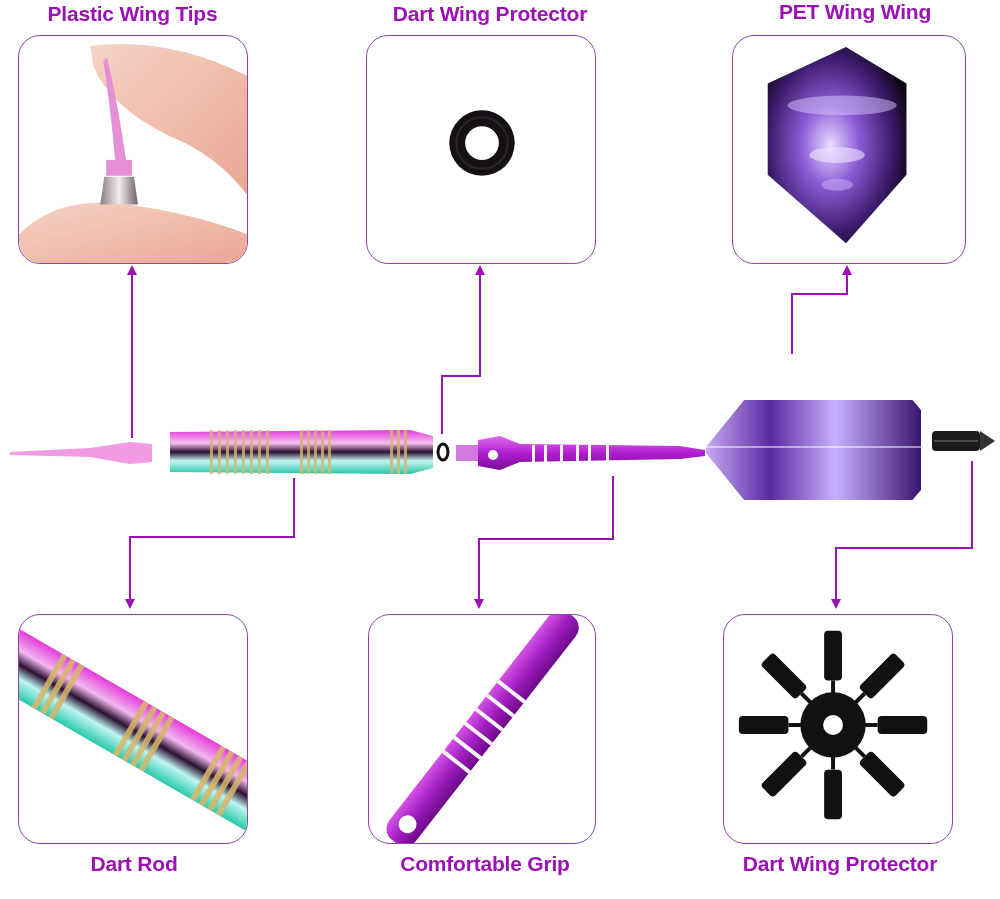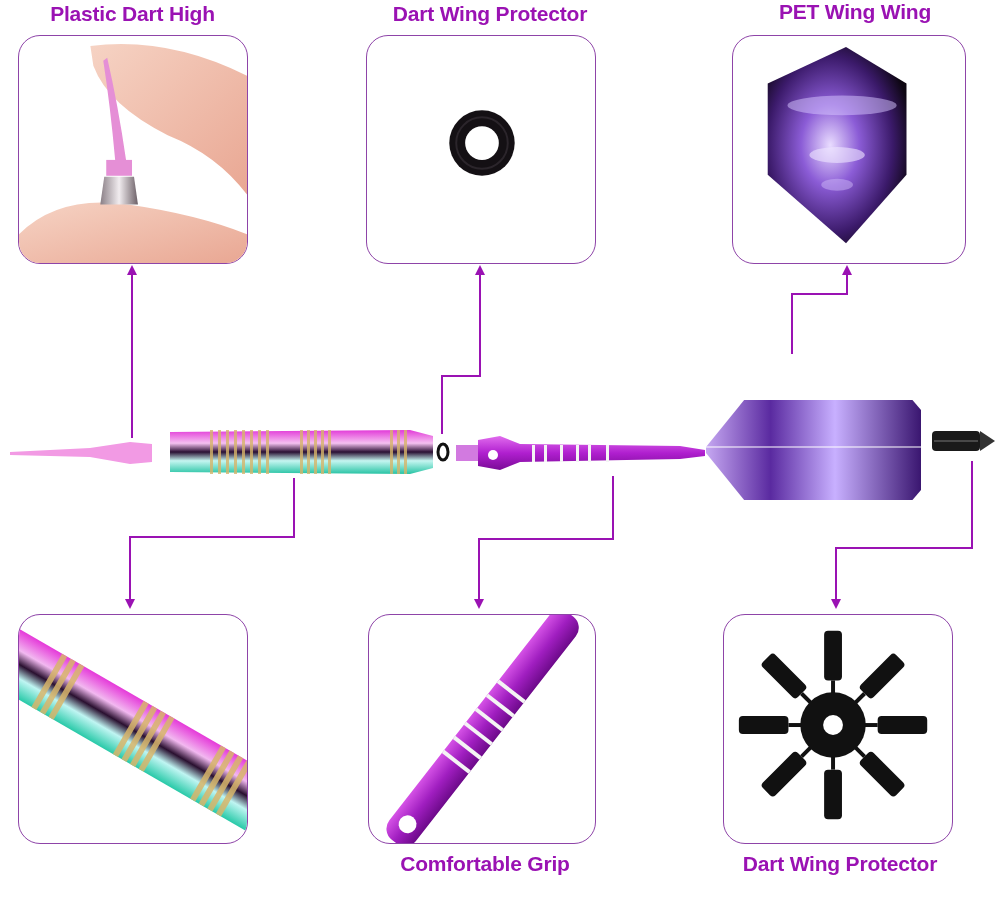--- a/index.html
+++ b/index.html
@@ -12,25 +12,26 @@
     position: absolute; border: 1.5px solid #8e44a8; border-radius: 22px;
     background: #fff; overflow: hidden; box-sizing: border-box;
   }
   .panel svg { width: 100%; height: 100%; display: block; }
   #connectors { position: absolute; left: 0; top: 0; width: 1000px; height: 899px; pointer-events: none; }
   .part { position: absolute; }
 </style>
 </head>
 <body>
 
-<div class="label" style="left:0;top:2px;width:265px;">Plastic Dart High</div>
+<div class="label" style="left:0;top:2px;width:265px;">Plastic Wing Tips</div>
 <div class="label" style="left:360px;top:2px;width:260px;">Dart Wing Protector</div>
 <div class="label" style="left:720px;top:0px;width:270px;">PET Wing Wing</div>
 
 <div class="label" style="left:0;top:852px;width:268px;">
+  <div>Dart Rod</div>
 </div>
 <div class="label" style="left:360px;top:852px;width:250px;">Comfortable Grip</div>
 <div class="label" style="left:710px;top:852px;width:260px;">Dart Wing Protector</div>
 
 <div class="panel" style="left:18px;top:35px;width:230px;height:229px;">
   <svg viewBox="0 0 230 229">
     <defs>
       <linearGradient id="skin" x1="0" y1="0" x2="1" y2="1">
         <stop offset="0" stop-color="#f6d3c4"></stop>
           <stop offset="1" stop-color="#e9a793"></stop>

